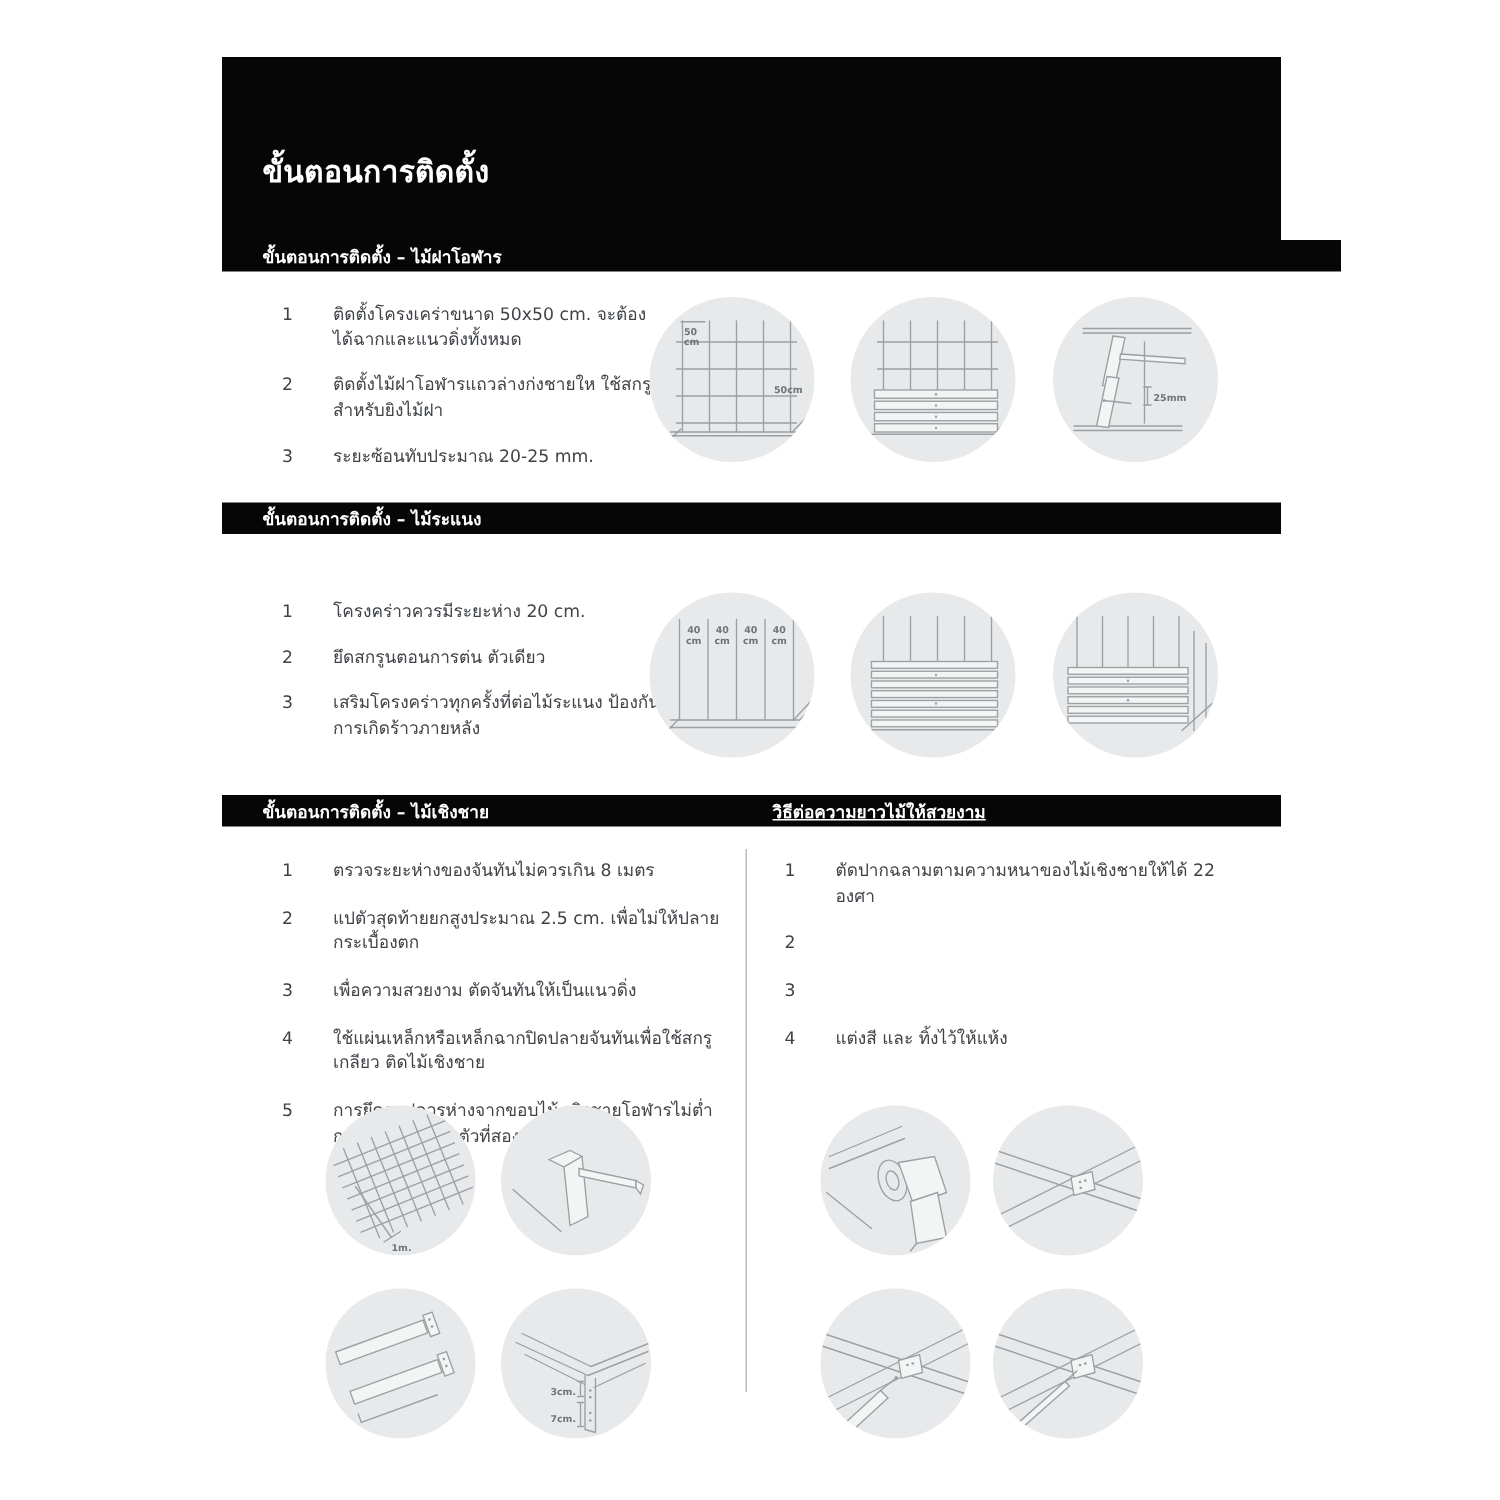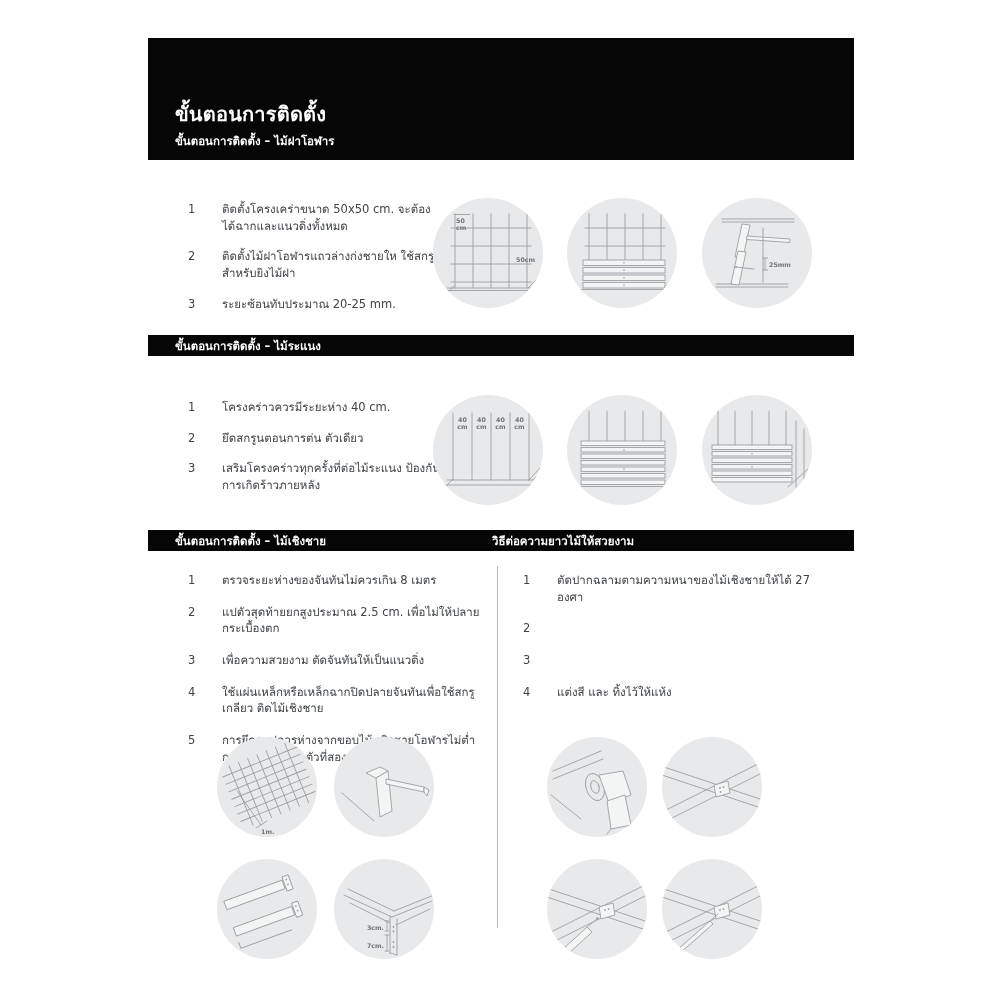--- a/index.html
+++ b/index.html
@@ -25,21 +25,21 @@
 </style>
 </head>
 <body>
 
 <div id="page">
 
   <div class="banner">
     <h1>ขั้นตอนการติดตั้ง</h1>
   </div>
 
-  <div class="bar" style="top:130px;">
+  <div class="bar" style="top:160px;padding-left:40px;">
     <span class="bl" style="left:27px;">ขั้นตอนการติดตั้ง – ไม้ฝาโอฬาร</span>
   </div>
 
   <div class="list" style="left:188px;top:201px;width:250px;">
     <div class="li">
       <span class="n">1</span>
       <span class="t">ติดตั้งโครงเคร่าขนาด 50x50 cm. จะต้องได้ฉากและแนวดิ่งทั้งหมด</span>
     </div>
     <div class="li">
       <span class="n">2</span>
@@ -95,21 +95,21 @@
     </svg>
   </div>
 
   <div class="bar" style="top:335px;">
     <span class="bl" style="left:27px;">ขั้นตอนการติดตั้ง – ไม้ระแนง</span>
   </div>
 
   <div class="list" style="left:188px;top:399px;width:260px;">
     <div class="li">
       <span class="n">1</span>
-      <span class="t">โครงคร่าวควรมีระยะห่าง 40 cm.</span>
+      <span class="t">โครงคร่าวควรมีระยะห่าง 20 cm.</span>
     </div>
     <div class="li">
       <span class="n">2</span>
       <span class="t">ยึดสกรูนตอนการต่น ตัวเดียว</span>
     </div>
     <div class="li">
       <span class="n">3</span>
       <span class="t">เสริมโครงคร่าวทุกครั้งที่ต่อไม้ระแนง ป้องกันการเกิดร้าวภายหลัง</span>
     </div>
   </div>
@@ -157,21 +157,21 @@
       <rect class="pl" x="10" y="82.5" width="80" height="4.5"></rect>
       <circle class="dt" cx="50" cy="58.8" r="0.8"></circle>
         <circle class="dt" cx="50" cy="71.8" r="0.8"></circle>
       <path class="ln" d="M94 26V92M102 34V98"></path>
       <path class="ln" d="M86 92L106 74"></path>
     </svg>
   </div>
 
   <div class="bar" style="top:530px;">
     <span class="bl" style="left:27px;">ขั้นตอนการติดตั้ง – ไม้เชิงชาย</span>
-    <span class="bl" style="left:344px;">วิธีต่อความยาวไม้ให้สวยงาม</span>
+    <span class="bl" style="left:367px;text-decoration:underline;">วิธีต่อความยาวไม้ให้สวยงาม</span>
   </div>
 
   <div class="divider"></div>
 
   <div class="list" style="left:188px;top:572px;width:302px;">
     <div class="li" style="margin-bottom:15px;">
       <span class="n">1</span>
       <span class="t">ตรวจระยะห่างของจันทันไม่ควรเกิน 8 เมตร</span>
     </div>
     <div class="li" style="margin-bottom:15px;">
@@ -188,21 +188,21 @@
     </div>
     <div class="li" style="margin-bottom:15px;">
       <span class="n">5</span>
       <span class="t">การยึดตะปูควรห่างจากขอบไม้ เชิงชายโอฬารไม่ต่ำกว่า 3 cm. และ ตัวที่สอง 7 cm.</span>
     </div>
   </div>
 
   <div class="list" style="left:523px;top:572px;width:300px;">
     <div class="li" style="margin-bottom:15px;">
       <span class="n">1</span>
-      <span class="t">ตัดปากฉลามตามความหนาของไม้เชิงชายให้ได้ 27 องศา</span>
+      <span class="t">ตัดปากฉลามตามความหนาของไม้เชิงชายให้ได้ 22 องศา</span>
     </div>
     <div class="li" style="margin-bottom:15px;">
       <span class="n">2</span>
     </div>
     <div class="li" style="margin-bottom:15px;">
       <span class="n">3</span>
     </div>
     <div class="li" style="margin-bottom:15px;">
       <span class="n">4</span>
       <span class="t">แต่งสี และ ทิ้งไว้ให้แห้ง</span>

